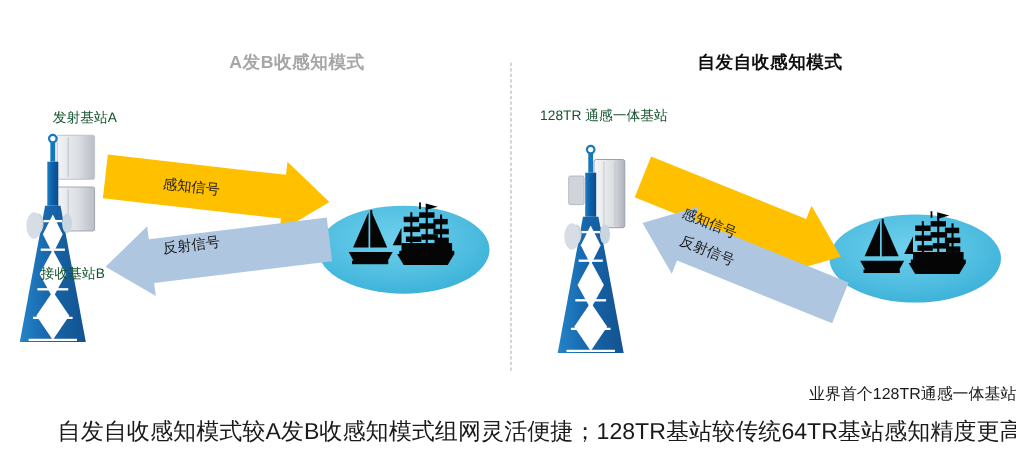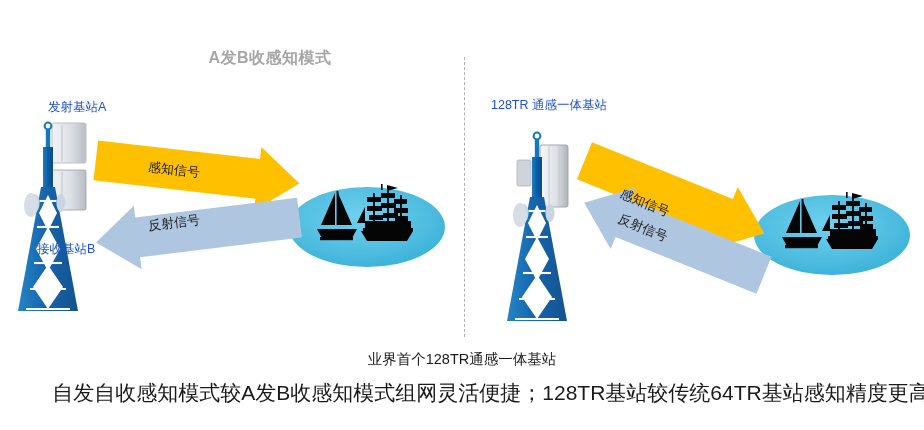--- a/index.html
+++ b/index.html
@@ -43,39 +43,39 @@
     top: 57px;
     width: 0;
     height: 280px;
     border-left: 1px dashed #b0b0b0;
   }
 
   
   .caption {
     position: absolute;
     font-size: 12.5px;
-    color: #1d4ed8;
+    color: #14532d;
     white-space: nowrap;
     line-height: 1;
   }
   .caption.tx-a   { left: 48px;  top: 101px; }
   .caption.rx-b   { left: 37px;  top: 243px; }
   .caption.tr-128 { left: 491px; top: 99px; }
 
   
   .summary {
     position: absolute;
     left: 0;
     width: 924px;
     text-align: center;
     color: #1a1a1a;
     white-space: nowrap;
     line-height: 1;
   }
-  .summary.line1 { top: 352px; font-size: 14.5px; }
+  .summary.line1 { top: 352px; font-size: 14.5px; text-align: right; }
   .summary.line2 { top: 382px; font-size: 21px; padding-left: 29px; }
 
   
   .art { position: absolute; left: 0; top: 0; }
 
   
   .arrow-label {
     position: absolute;
     font-size: 13px;
     color: #1a1a1a;
@@ -88,20 +88,21 @@
   .lbl-r-sense  { left: 619px; top: 196px; transform: rotate(22deg); }
   .lbl-r-refl   { left: 617px; top: 221px; transform: rotate(22deg); }
 </style>
 </head>
 <body>
 
 <div class="stage">
 
   <div class="panel-title left">A发B收感知模式</div>
 
+  <div class="panel-title right">自发自收感知模式</div>
 
   <div class="divider"></div>
 
   <svg class="art" width="924" height="430" viewBox="0 0 924 430" aria-hidden="true">
     <defs>
       <linearGradient id="gradTowerL" x1="0" y1="0" x2="1" y2="0">
         <stop offset="0%" stop-color="#1b7fc4"></stop>
         <stop offset="45%" stop-color="#0d5fa8"></stop>
         <stop offset="100%" stop-color="#0a4b8a"></stop>
       </linearGradient>

